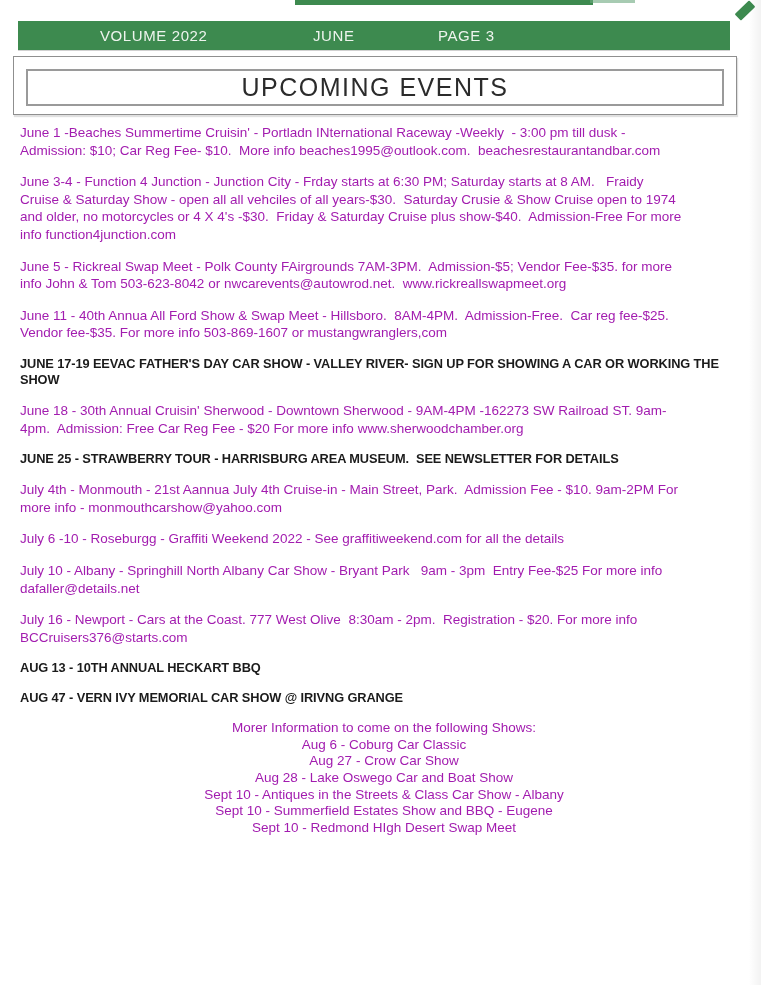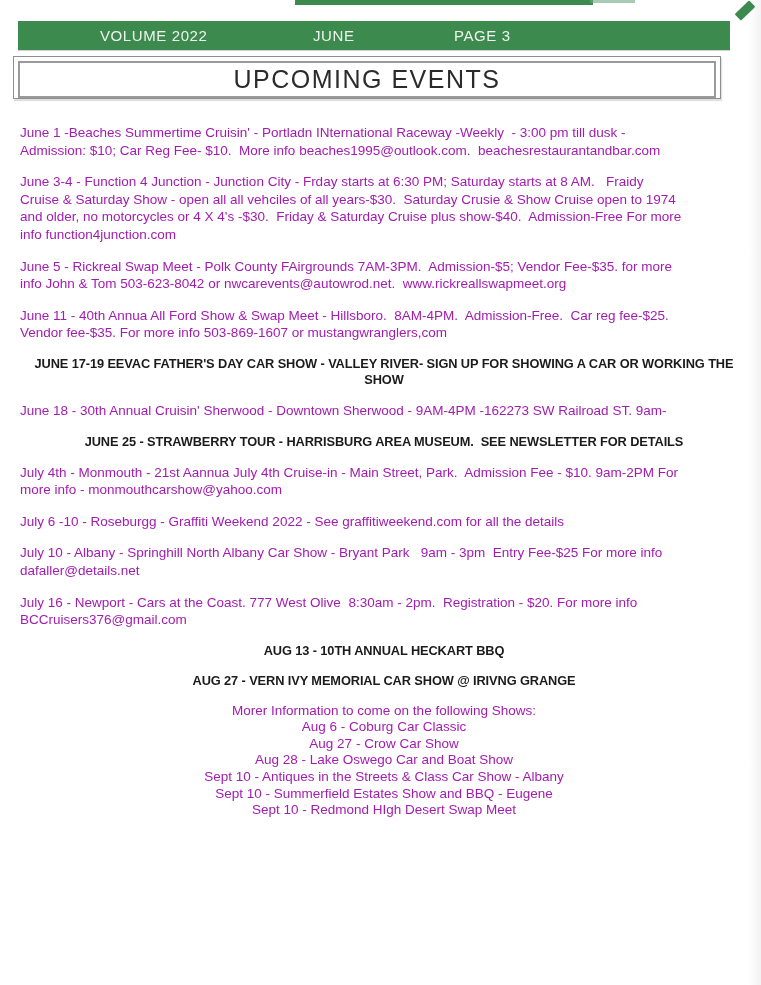--- a/index.html
+++ b/index.html
@@ -33,44 +33,44 @@
     position: absolute; top: 21px; left: 18px; width: 712px; height: 29px;
     background: #3d8a4f;
     box-shadow: 0 1px 0 rgba(0,0,0,0.18);
   }
   .header-bar span {
     position: absolute; top: 0; height: 45px; line-height: 30px;
     color: #eef4ee; font-size: 15px; letter-spacing: .6px;
   }
   .hdr-volume { left: 82px; }
   .hdr-month  { left: 295px; }
-  .hdr-page   { left: 436px; text-align: right; }
+  .hdr-page   { left: 420px; text-align: right; }
   .title-box {
     position: absolute; top: 56px; left: 13px; width: 698px; height: 33px;
-    border: 1px solid #8f8f8f; padding: 4px;
+    border: 1px solid #8f8f8f; padding: 12px;
     background: #fff;
     box-shadow: 1px 2px 1px rgba(0,0,0,0.12);
   }
   .title-box-inner {
     border: 2px solid #9a9a9a; height: 100%;
     display: flex; align-items: center; justify-content: center;
   }
   .page-title {
     font-size: 25px; letter-spacing: 1.5px; color: #2b2b2b; font-weight: 400;
   }
   .content {
     position: absolute; top: 124px; left: 20px; width: 728px;
   }
   .para {
     font-size: 13.5px; line-height: 17.6px; color: #a21caf;
     margin: 0 0 14px 0; white-space: pre-wrap;
   }
   .head {
     font-size: 12.8px; line-height: 16px; font-weight: 700; color: #1b1b1b;
-    letter-spacing: -0.1px; margin: 0 0 14px 0; white-space: pre-wrap; text-align: center;
+    letter-spacing: -0.1px; margin: 0 0 14px 0; white-space: pre-wrap;
   }
   .list { line-height: 16.6px; text-align: center; }
 </style>
 </head>
 <body>
 
 <div class="top-frag"></div>
 <div class="top-frag2"></div>
 <div class="corner-frag"></div>
 
@@ -85,24 +85,24 @@
     <span class="page-title">UPCOMING EVENTS</span>
   </div>
 </div>
 
 <div class="content">
     <div class="para"><div class="line">June 1 -Beaches Summertime Cruisin' - Portladn INternational Raceway -Weekly  - 3:00 pm till dusk -</div><div class="line">Admission: $10; Car Reg Fee- $10.  More info beaches1995@outlook.com.  beachesrestaurantandbar.com</div></div>
     <div class="para"><div class="line">June 3-4 - Function 4 Junction - Junction City - Frday starts at 6:30 PM; Saturday starts at 8 AM.   Fraidy</div><div class="line">Cruise &amp; Saturday Show - open all all vehciles of all years-$30.  Saturday Crusie &amp; Show Cruise open to 1974</div><div class="line">and older, no motorcycles or 4 X 4's -$30.  Friday &amp; Saturday Cruise plus show-$40.  Admission-Free For more</div><div class="line">info function4junction.com</div></div>
     <div class="para"><div class="line">June 5 - Rickreal Swap Meet - Polk County FAirgrounds 7AM-3PM.  Admission-$5; Vendor Fee-$35. for more</div><div class="line">info John &amp; Tom 503-623-8042 or nwcarevents@autowrod.net.  www.rickreallswapmeet.org</div></div>
     <div class="para"><div class="line">June 11 - 40th Annua All Ford Show &amp; Swap Meet - Hillsboro.  8AM-4PM.  Admission-Free.  Car reg fee-$25.</div><div class="line">Vendor fee-$35. For more info 503-869-1607 or mustangwranglers,com</div></div>
     <div class="head"><div class="line">JUNE 17-19 EEVAC FATHER'S DAY CAR SHOW - VALLEY RIVER- SIGN UP FOR SHOWING A CAR OR WORKING THE SHOW</div></div>
-    <div class="para"><div class="line">June 18 - 30th Annual Cruisin' Sherwood - Downtown Sherwood - 9AM-4PM -162273 SW Railroad ST. 9am-</div></div>
+    <div class="para"><div class="line">June 18 - 30th Annual Cruisin' Sherwood - Downtown Sherwood - 9AM-4PM -162273 SW Railroad ST. 9am-</div><div class="line">4pm.  Admission: Free Car Reg Fee - $20 For more info www.sherwoodchamber.org</div></div>
     <div class="head"><div class="line">JUNE 25 - STRAWBERRY TOUR - HARRISBURG AREA MUSEUM.  SEE NEWSLETTER FOR DETAILS</div></div>
     <div class="para"><div class="line">July 4th - Monmouth - 21st Aannua July 4th Cruise-in - Main Street, Park.  Admission Fee - $10. 9am-2PM For</div><div class="line">more info - monmouthcarshow@yahoo.com</div></div>
     <div class="para"><div class="line">July 6 -10 - Roseburgg - Graffiti Weekend 2022 - See graffitiweekend.com for all the details</div></div>
     <div class="para"><div class="line">July 10 - Albany - Springhill North Albany Car Show - Bryant Park   9am - 3pm  Entry Fee-$25 For more info</div><div class="line">dafaller@details.net</div></div>
-    <div class="para"><div class="line">July 16 - Newport - Cars at the Coast. 777 West Olive  8:30am - 2pm.  Registration - $20. For more info</div><div class="line">BCCruisers376@gmail.com</div></div>
+    <div class="para"><div class="line">July 16 - Newport - Cars at the Coast. 777 West Olive  8:30am - 2pm.  Registration - $20. For more info</div><div class="line">BCCruisers376@starts.com</div></div>
     <div class="head"><div class="line">AUG 13 - 10TH ANNUAL HECKART BBQ</div></div>
-    <div class="head"><div class="line">AUG 27 - VERN IVY MEMORIAL CAR SHOW @ IRIVNG GRANGE</div></div>
+    <div class="head"><div class="line">AUG 47 - VERN IVY MEMORIAL CAR SHOW @ IRIVNG GRANGE</div></div>
     <div class="para list"><div class="line">Morer Information to come on the following Shows:</div><div class="line">Aug 6 - Coburg Car Classic</div><div class="line">Aug 27 - Crow Car Show</div><div class="line">Aug 28 - Lake Oswego Car and Boat Show</div><div class="line">Sept 10 - Antiques in the Streets &amp; Class Car Show - Albany</div><div class="line">Sept 10 - Summerfield Estates Show and BBQ - Eugene</div><div class="line">Sept 10 - Redmond HIgh Desert Swap Meet</div></div>
   </div>
 
 <div class="edge-shade"></div>
 
 </body></html>

